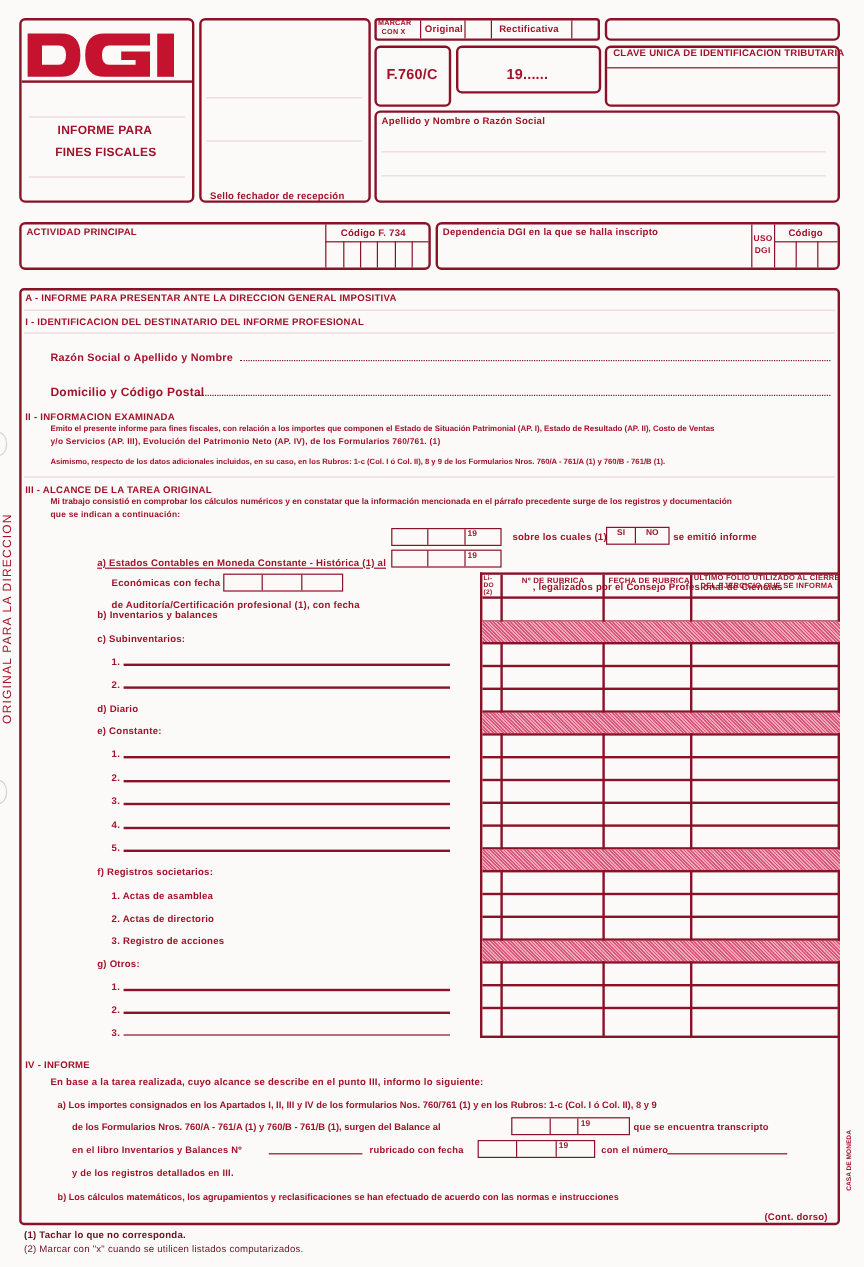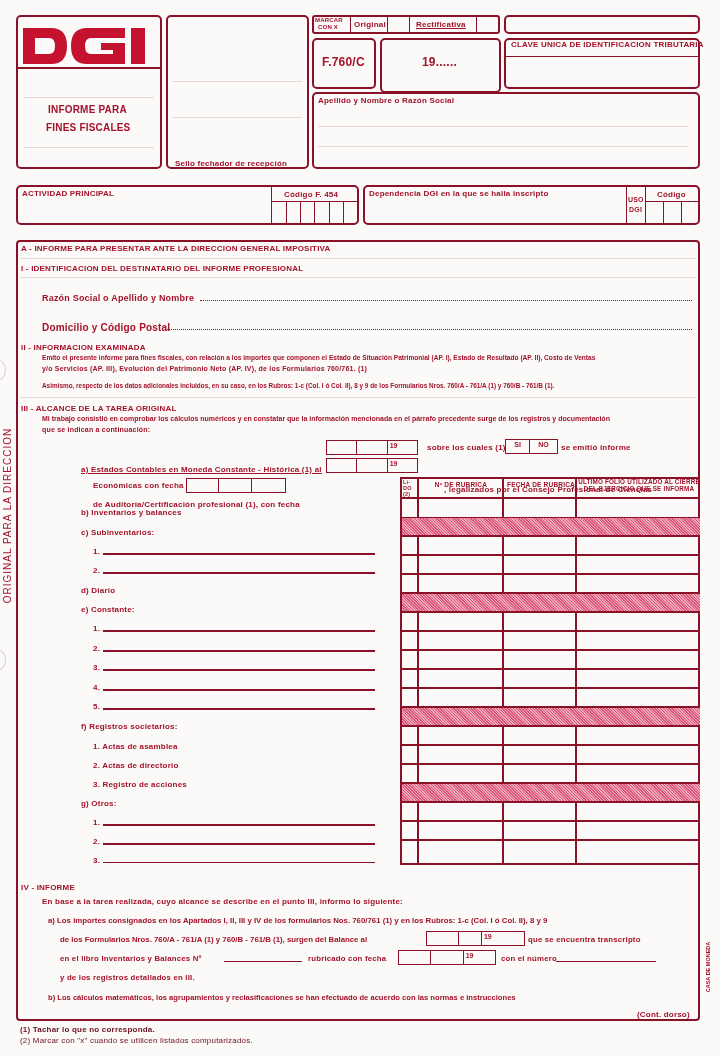--- a/index.html
+++ b/index.html
@@ -45,47 +45,47 @@
 </div>
 
 <div class="box" style="left:312px;top:15px;width:188px;height:19px;border-radius:3px;">
   <div class="lbl" style="left:1px;top:0px;font-size:6px;">MARCAR</div>
   <div class="lbl" style="left:4px;top:7px;font-size:6px;">CON X</div>
   <div class="cell" style="left:36px;top:0;height:15px;"></div>
   <div class="lbl" style="left:40px;top:3px;">Original</div>
   <div class="cell" style="left:73px;top:0;height:15px;"></div>
   <div style="position:absolute;left:74px;top:0;width:20px;height:15px;"></div>
   <div class="cell" style="left:95px;top:0;height:15px;"></div>
-  <div class="lbl" style="left:102px;top:3px;text-decoration:underline;">Rectificativa</div>
+  <div class="lbl" style="left:102px;top:3px;">Rectificativa</div>
   <div class="cell" style="left:162px;top:0;height:15px;"></div>
   <div style="position:absolute;left:163px;top:0;width:21px;height:15px;"></div>
 </div>
 <div class="box" style="left:504px;top:15px;width:196px;height:19px;border-radius:5px;"></div>
 
 <div class="box" style="left:312px;top:38px;width:64px;height:51px;">
   <div class="lbl" style="left:8px;top:15px;font-size:12px;">F.760/C</div>
 </div>
-<div class="box" style="left:380px;top:38px;width:121px;height:55px;">
+<div class="box" style="left:380px;top:38px;width:121px;height:40px;">
   <div class="lbl" style="left:40px;top:15px;font-size:12px;">19......</div>
 </div>
 <div class="box" style="left:504px;top:38px;width:196px;height:51px;">
   <div class="lbl" style="left:5px;top:0;font-size:8px;">CLAVE UNICA DE IDENTIFICACION TRIBUTARIA</div>
   <div class="hline" style="left:0;top:16px;width:192px;height:1px;"></div>
 </div>
 
 <div class="box" style="left:312px;top:92px;width:388px;height:77px;">
   <div class="lbl" style="left:4px;top:2px;">Apellido y Nombre o Razón Social</div>
   <div class="faint" style="left:4px;top:32px;width:370px;"></div>
   <div class="faint" style="left:4px;top:52px;width:370px;"></div>
 </div>
 
 <div class="box" style="left:16px;top:185px;width:343px;height:40px;">
   <div class="lbl" style="left:4px;top:2px;">ACTIVIDAD PRINCIPAL</div>
   <div class="cell" style="left:253px;top:0;height:36px;"></div>
-  <div class="lbl" style="left:266px;top:3px;">Código F. 454</div>
+  <div class="lbl" style="left:266px;top:3px;">Código F. 734</div>
   <div class="hline" style="left:253px;top:14px;width:86px;height:1px;"></div>
   <div class="cell" style="left:268px;top:14px;height:22px;"></div>
   <div class="cell" style="left:282px;top:14px;height:22px;"></div>
   <div class="cell" style="left:296px;top:14px;height:22px;"></div>
   <div class="cell" style="left:311px;top:14px;height:22px;"></div>
   <div class="cell" style="left:325px;top:14px;height:22px;"></div>
 </div>
 <div class="box" style="left:363px;top:185px;width:337px;height:40px;">
   <div class="lbl" style="left:4px;top:2px;">Dependencia DGI en la que se halla inscripto</div>
   <div class="cell" style="left:261px;top:0;height:36px;"></div>

